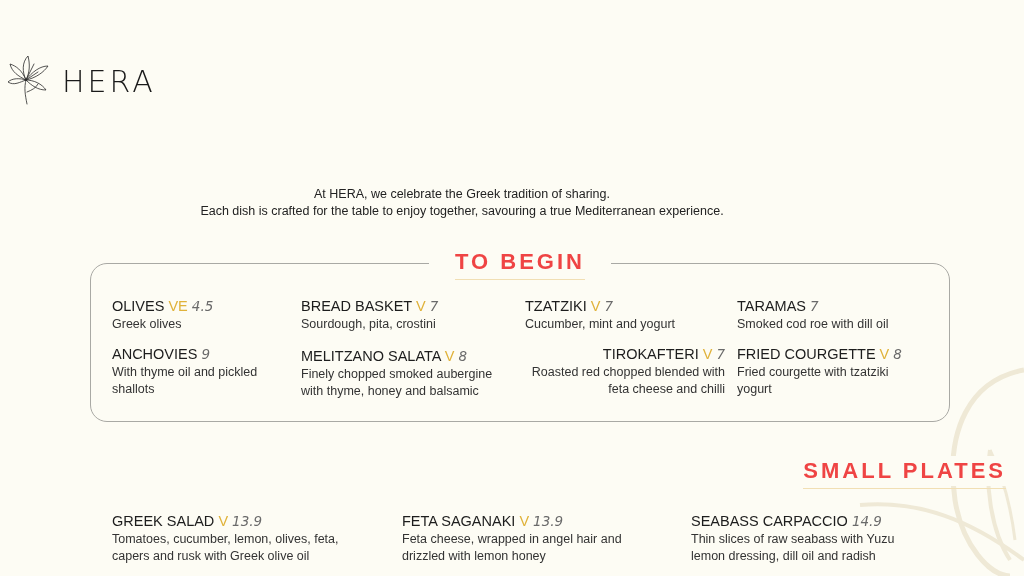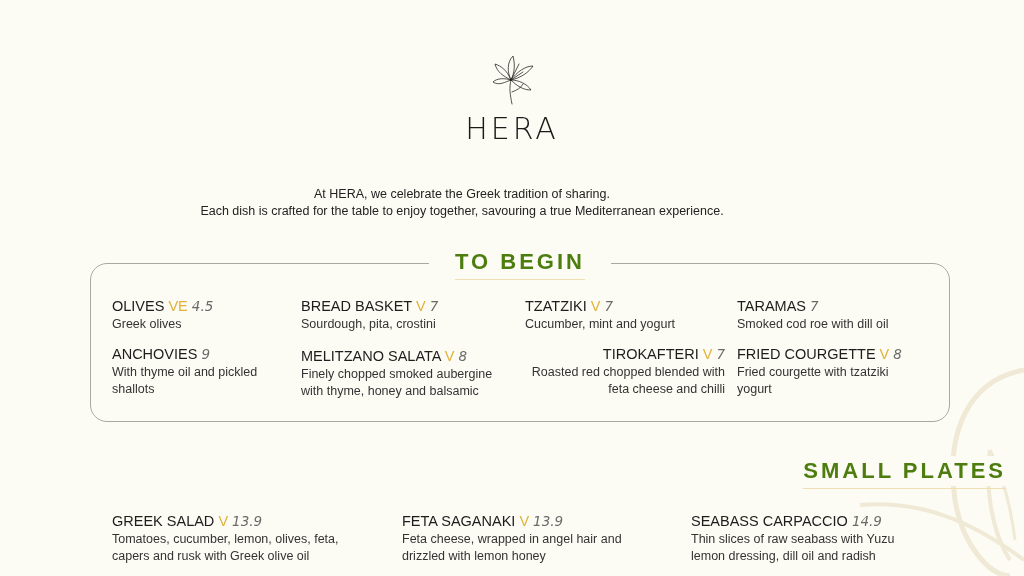--- a/index.html
+++ b/index.html
@@ -9,21 +9,21 @@
       font-family: "Liberation Sans", sans-serif;
       color: #1f1f1f;
       position: relative;
     }
     .deco {
       position: absolute; left: 0; top: 0; width: 1024px; height: 576px;
       pointer-events: none;
     }
     .logo-wrap {
       position: absolute; left: 0; top: 52px; width: 1024px;
-      display: flex; flex-direction: column; align-items: center;
+      display: flex; flex-direction: row; align-items: center; gap: 8px;
     }
     .logo-flower { width: 54px; height: 54px; }
     .logo-text {
       margin-top: 6px;
       font-family: "DejaVu Sans", sans-serif;
       font-weight: 300;
       font-size: 30px;
       letter-spacing: 3px;
       color: #1a1a1a;
       line-height: 34px;
@@ -37,21 +37,21 @@
       border: 1.3px solid #a9a9a4; border-radius: 17px;
     }
     .section-title-wrap {
       position: absolute; top: -17px; left: 0; width: 100%;
       display: flex; justify-content: center;
     }
     .section-title {
       background: #fdfcf4;
       padding: 0 26px;
       font-size: 22px; font-weight: bold; letter-spacing: 3px;
-      color: #4d7c0f; line-height: 30px;
+      color: #ef4444; line-height: 30px;
       position: relative;
     }
     .section-title .underline {
       position: absolute; left: 26px; right: 26px; bottom: -3px;
       height: 1.5px; background: #f1dfb4;
     }
     .sp-title-wrap {
       position: absolute; left: 8px; top: 456px; width: 1024px;
       display: flex; justify-content: flex-end;
     }

